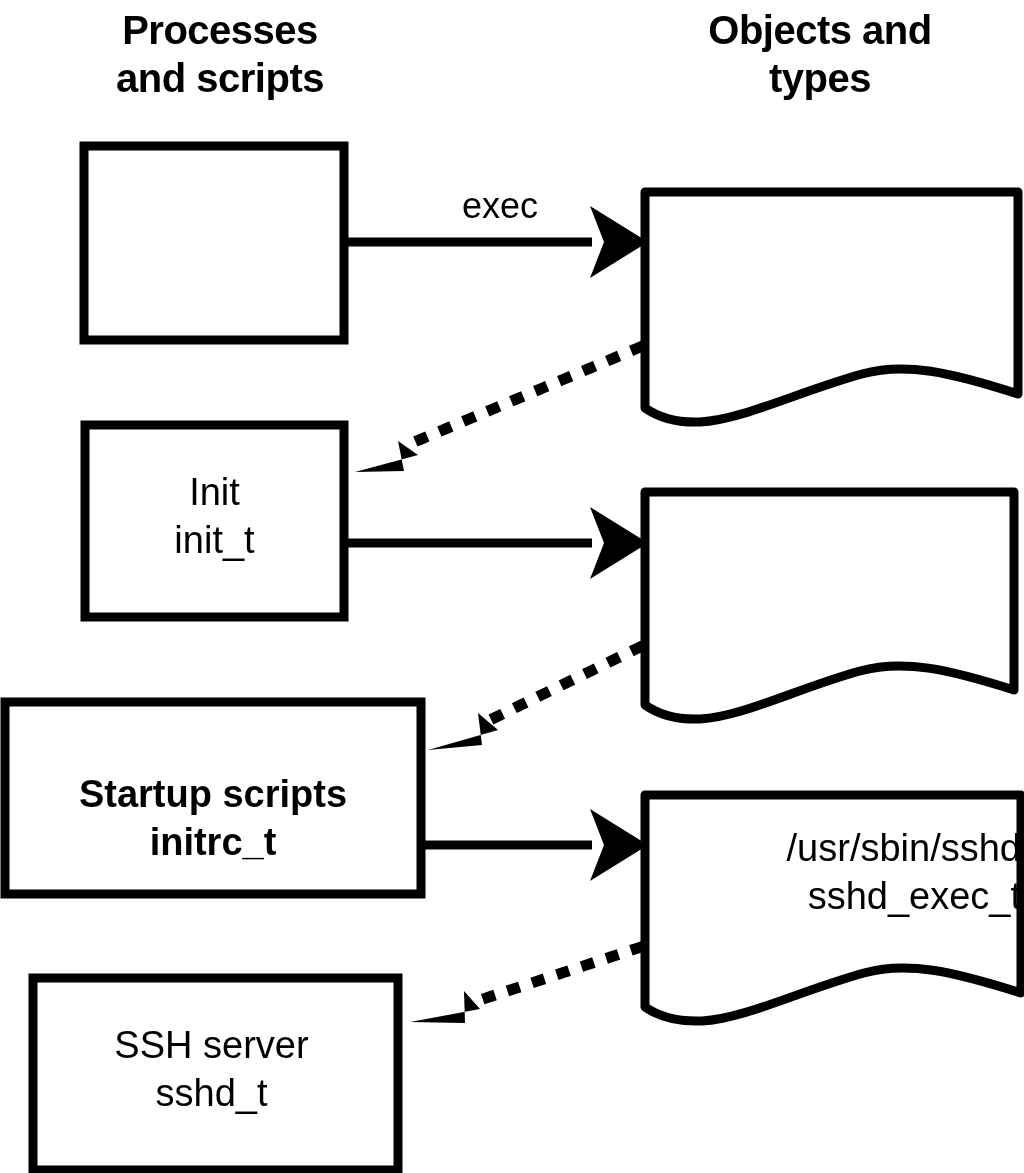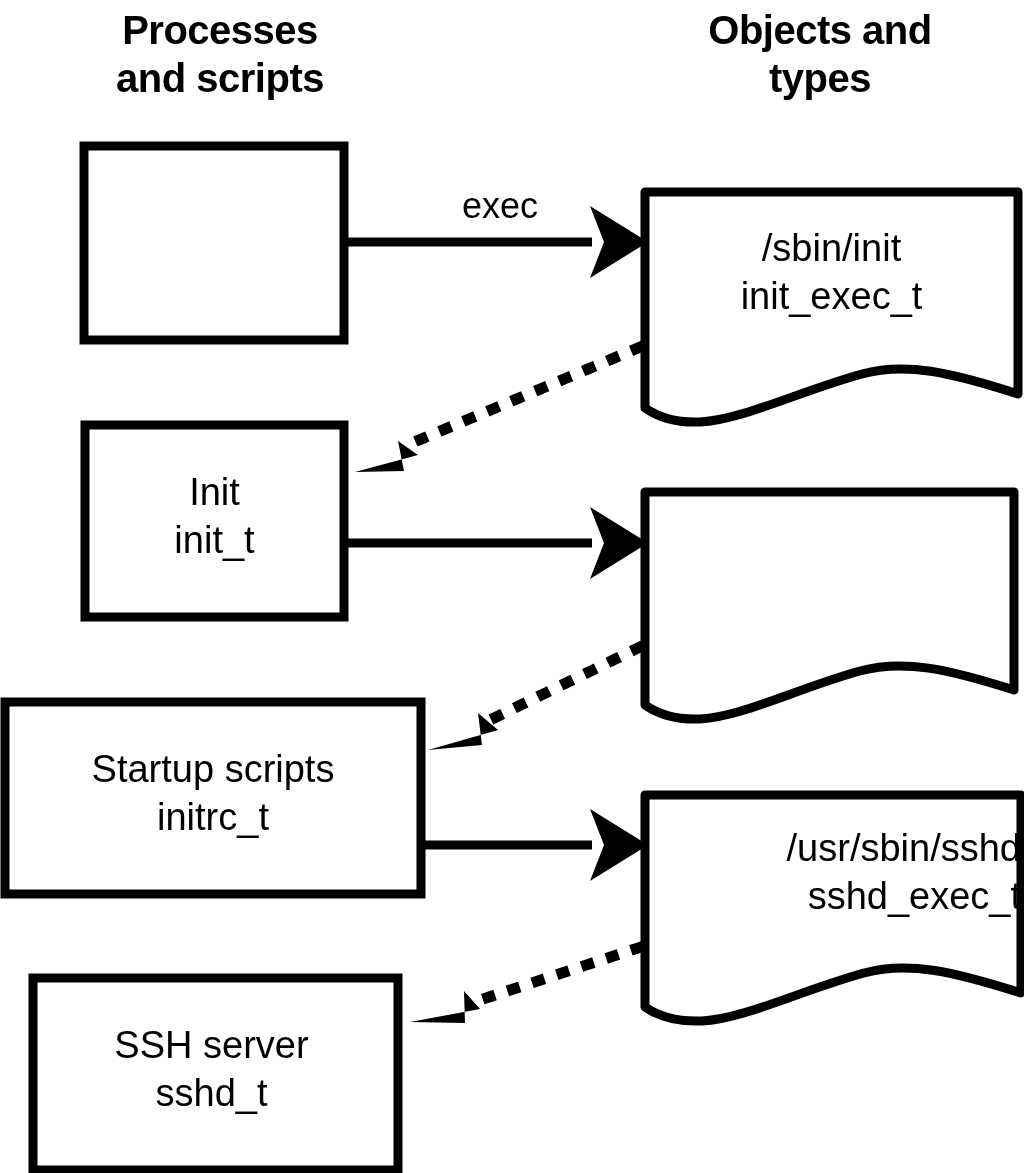--- a/index.html
+++ b/index.html
@@ -118,28 +118,26 @@
   <div class="col-title" id="title-left">Processes
 and scripts</div>
 
   <div class="col-title" id="title-right">Objects and
 types</div>
 
 
   <div class="node-label" style="left:85px; top:468px; width:259px;">Init
 init_t</div>
 
-  <div class="node-label" style="left:5px; top:745px; width:416px;">Startup scripts
+  <div class="node-label" style="left:5px; top:770px; width:416px;font-weight:bold;">Startup scripts
 initrc_t</div>
 
   <div class="node-label" style="left:29px; top:1021px; width:365px;">SSH server
 sshd_t</div>
 
-  <div class="node-label" style="left:645px; top:224px; width:373px;">/sbin/init
-init_exec_t</div>
 
 
   <div class="node-label" style="left:645px; top:824px; width:376px;text-align:right;">/usr/sbin/sshd
 sshd_exec_t</div>
 
   <div class="edge-label" style="left:400px; top:186px; width:200px;">exec</div>
 
 </div>
 
 </body></html>

